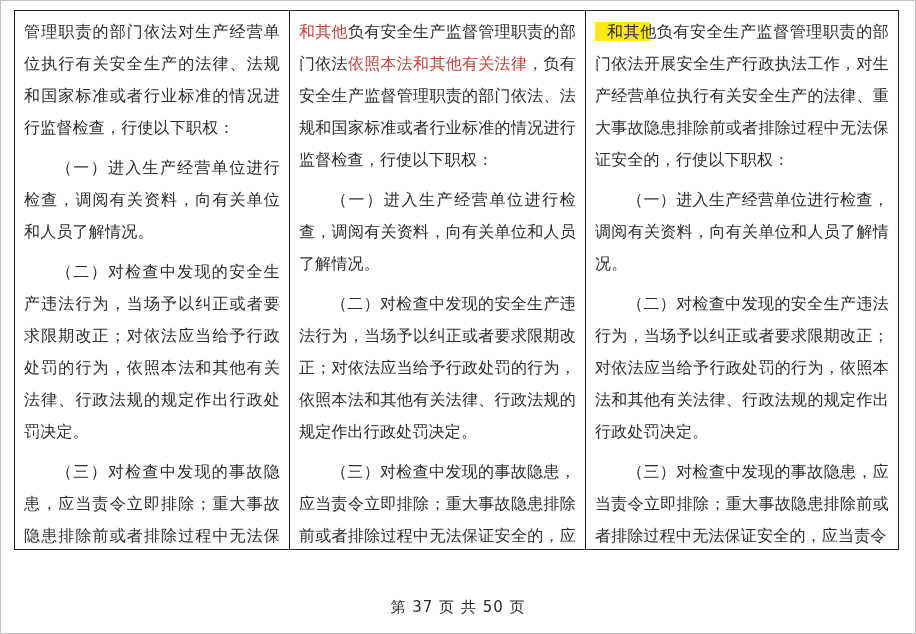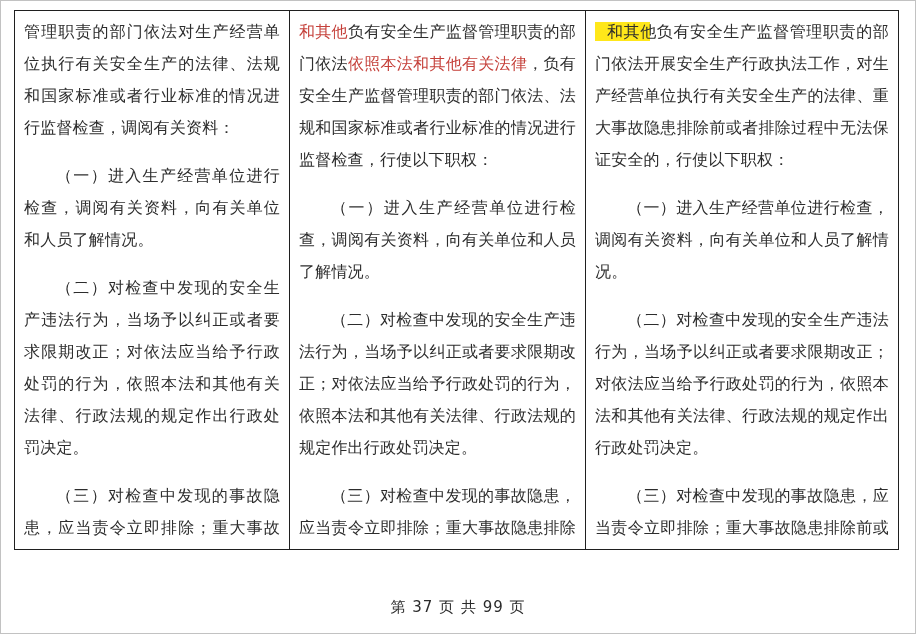--- a/index.html
+++ b/index.html
@@ -39,53 +39,53 @@
     font-size:16px;
     line-height:32px;
     text-align:justify;
     letter-spacing:0.2px;
   }
   .cell + .cell{border-left:1.5px solid var(--border);}
   .col1{width:274px;flex:0 0 auto;}
   .col2{width:296px;flex:0 0 auto;}
   .col3{flex:1 1 auto;}
   .para{margin:0;}
-  .para + .para{margin-top:16px;}
+  .para + .para{margin-top:8px;}
   .para.indent{text-indent:2em;}
   .seg-red{color:var(--red);}
   .seg-highlight{background:var(--hl);padding-left:12px;}
   .seg-highlight-partial{background:linear-gradient(90deg,var(--hl) 60%,rgba(0,0,0,0) 60%);}
   .footer{
     position:absolute;
     left:0;top:598px;
     width:100%;
     text-align:center;
     font-size:15px;
     color:#2b2b2b;
     letter-spacing:1px;
   }
 </style>
 </head>
 <body>
 
 <div class="page">
   <div class="doc-table">
     <div class="cell col1">
-        <p class="para"><span class="seg-plain">管理职责的部门依法对生产经营单位执行有关安全生产的法律、法规和国家标准或者行业标准的情况进行监督检查，调阅有关资料：</span></p>
+        <p class="para"><span class="seg-plain">管理职责的部门依法对生产经营单位执行有关安全生产的法律、法规和国家标准或者行业标准的情况进行监督检查，行使以下职权：</span></p>
         <p class="para indent"><span class="seg-plain">（一）进入生产经营单位进行检查，调阅有关资料，向有关单位和人员了解情况。</span></p>
         <p class="para indent"><span class="seg-plain">（二）对检查中发现的安全生产违法行为，当场予以纠正或者要求限期改正；对依法应当给予行政处罚的行为，依照本法和其他有关法律、行政法规的规定作出行政处罚决定。</span></p>
         <p class="para indent"><span class="seg-plain">（三）对检查中发现的事故隐患，应当责令立即排除；重大事故隐患排除前或者排除过程中无法保证安全的，应当责令从危险区域内撤出</span></p>
       </div>
     <div class="cell col2">
         <p class="para"><span class="seg-red">和其他</span><span class="seg-plain">负有安全生产监督管理职责的部门依法</span><span class="seg-red">依照本法和其他有关法律</span><span class="seg-plain">，负有安全生产监督管理职责的部门依法、法规和国家标准或者行业标准的情况进行监督检查，行使以下职权：</span></p>
         <p class="para indent"><span class="seg-plain">（一）进入生产经营单位进行检查，调阅有关资料，向有关单位和人员了解情况。</span></p>
         <p class="para indent"><span class="seg-plain">（二）对检查中发现的安全生产违法行为，当场予以纠正或者要求限期改正；对依法应当给予行政处罚的行为，依照本法和其他有关法律、行政法规的规定作出行政处罚决定。</span></p>
         <p class="para indent"><span class="seg-plain">（三）对检查中发现的事故隐患，应当责令立即排除；重大事故隐患排除前或者排除过程中无法保证安全的，应当责令</span></p>
       </div>
     <div class="cell col3">
         <p class="para"><span class="seg-highlight">和其</span><span class="seg-highlight-partial">他</span><span class="seg-plain">负有安全生产监督管理职责的部门依法开展安全生产行政执法工作，对生产经营单位执行有关安全生产的法律、重大事故隐患排除前或者排除过程中无法保证安全的，行使以下职权：</span></p>
         <p class="para indent"><span class="seg-plain">（一）进入生产经营单位进行检查，调阅有关资料，向有关单位和人员了解情况。</span></p>
         <p class="para indent"><span class="seg-plain">（二）对检查中发现的安全生产违法行为，当场予以纠正或者要求限期改正；对依法应当给予行政处罚的行为，依照本法和其他有关法律、行政法规的规定作出行政处罚决定。</span></p>
         <p class="para indent"><span class="seg-plain">（三）对检查中发现的事故隐患，应当责令立即排除；重大事故隐患排除前或者排除过程中无法保证安全的，应当责令</span></p>
       </div>
   </div>
-  <div class="footer">第 37 页 共 99 页</div>
+  <div class="footer">第 37 页 共 50 页</div>
 </div>
 
 </body></html>

